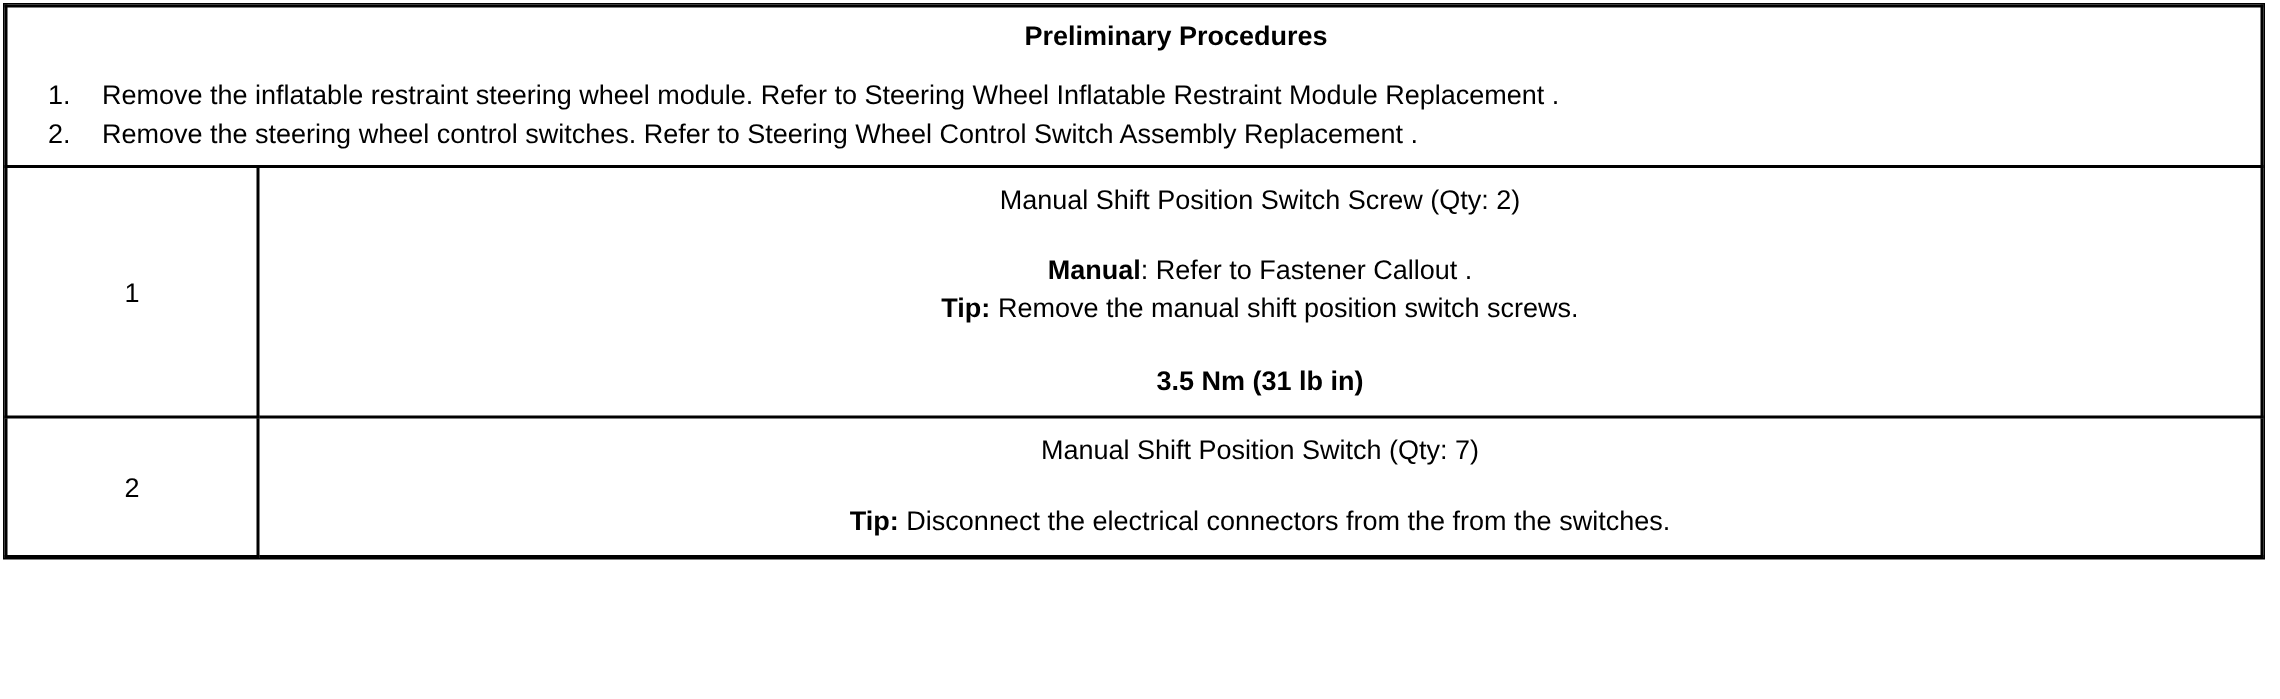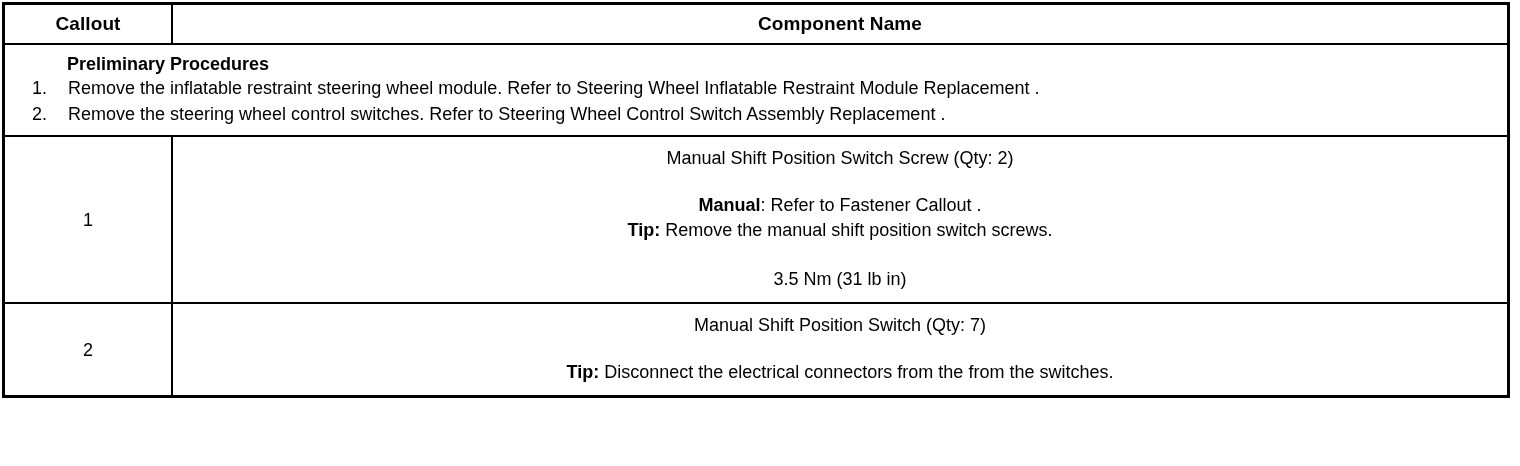--- a/index.html
+++ b/index.html
@@ -59,20 +59,22 @@
   
   .prelim-cell {
     padding: 8px 6px 8px 0;
     vertical-align: top;
   }
   .prelim-title {
     font-weight: bold;
     font-size: 18px;
     line-height: 22px;
     padding-left: 62px;
+    margin-bottom: 15px;
+    text-align: center;
   }
   .prelim-list {
     margin: 0;
     padding: 0;
     list-style: none;
   }
   .prelim-list li {
     position: relative;
     font-size: 18px;
     line-height: 26px;
@@ -99,44 +101,40 @@
     vertical-align: top;
     padding: 9px 8px 10px 8px;
   }
   .desc-line {
     font-size: 18px;
     line-height: 25px;
     white-space: nowrap;
     text-align: center;
   }
   .desc-line.bold {
-    font-weight: normal;
+    font-weight: bold;
   }
   .lead-term {
     font-weight: bold;
   }
   .gap-sm { height: 22px; }
   .gap-md { height: 24px; }
 </style>
 </head>
 <body>
 
 <div class="sheet">
 
   <table class="callout-table">
     <colgroup>
       <col class="col-callout">
       <col class="col-name">
     </colgroup>
     <tbody>
 
-      <tr>
-        <td class="hdr-cell">Callout</td>
-        <td class="hdr-cell">Component Name</td>
-      </tr>
 
       <tr>
         <td class="prelim-cell" colspan="2">
           <div class="prelim-title">Preliminary Procedures</div>
           <ol class="prelim-list">
             <li>
               <span class="li-num">1.</span>
               <span>Remove the inflatable restraint steering wheel module. Refer to Steering Wheel Inflatable Restraint Module Replacement .</span>
             </li>
             <li>

